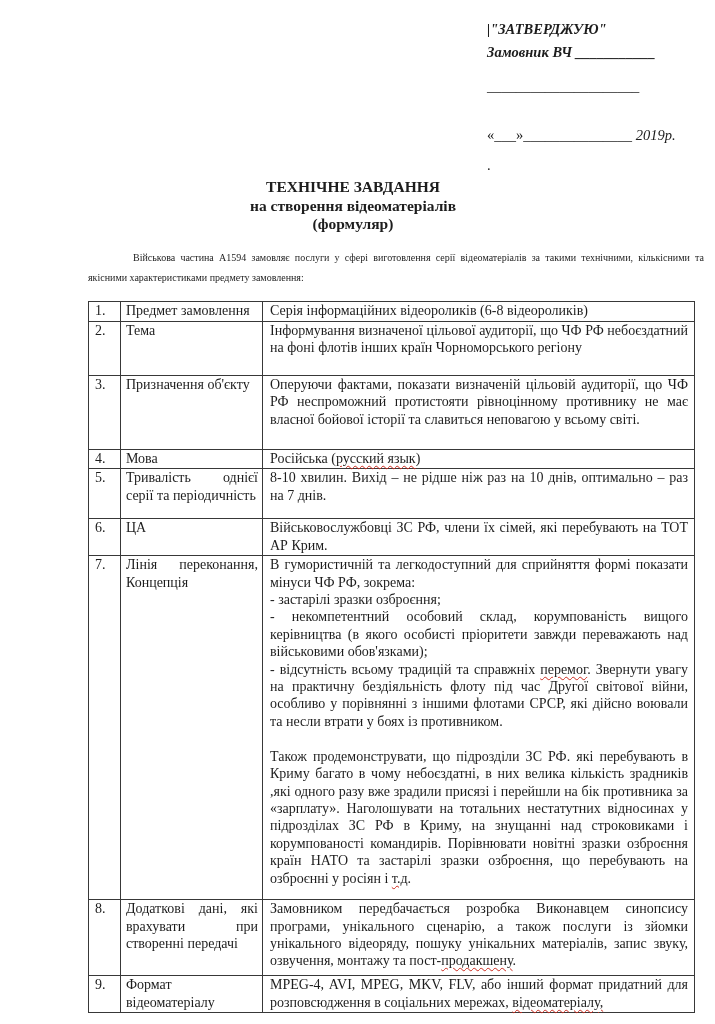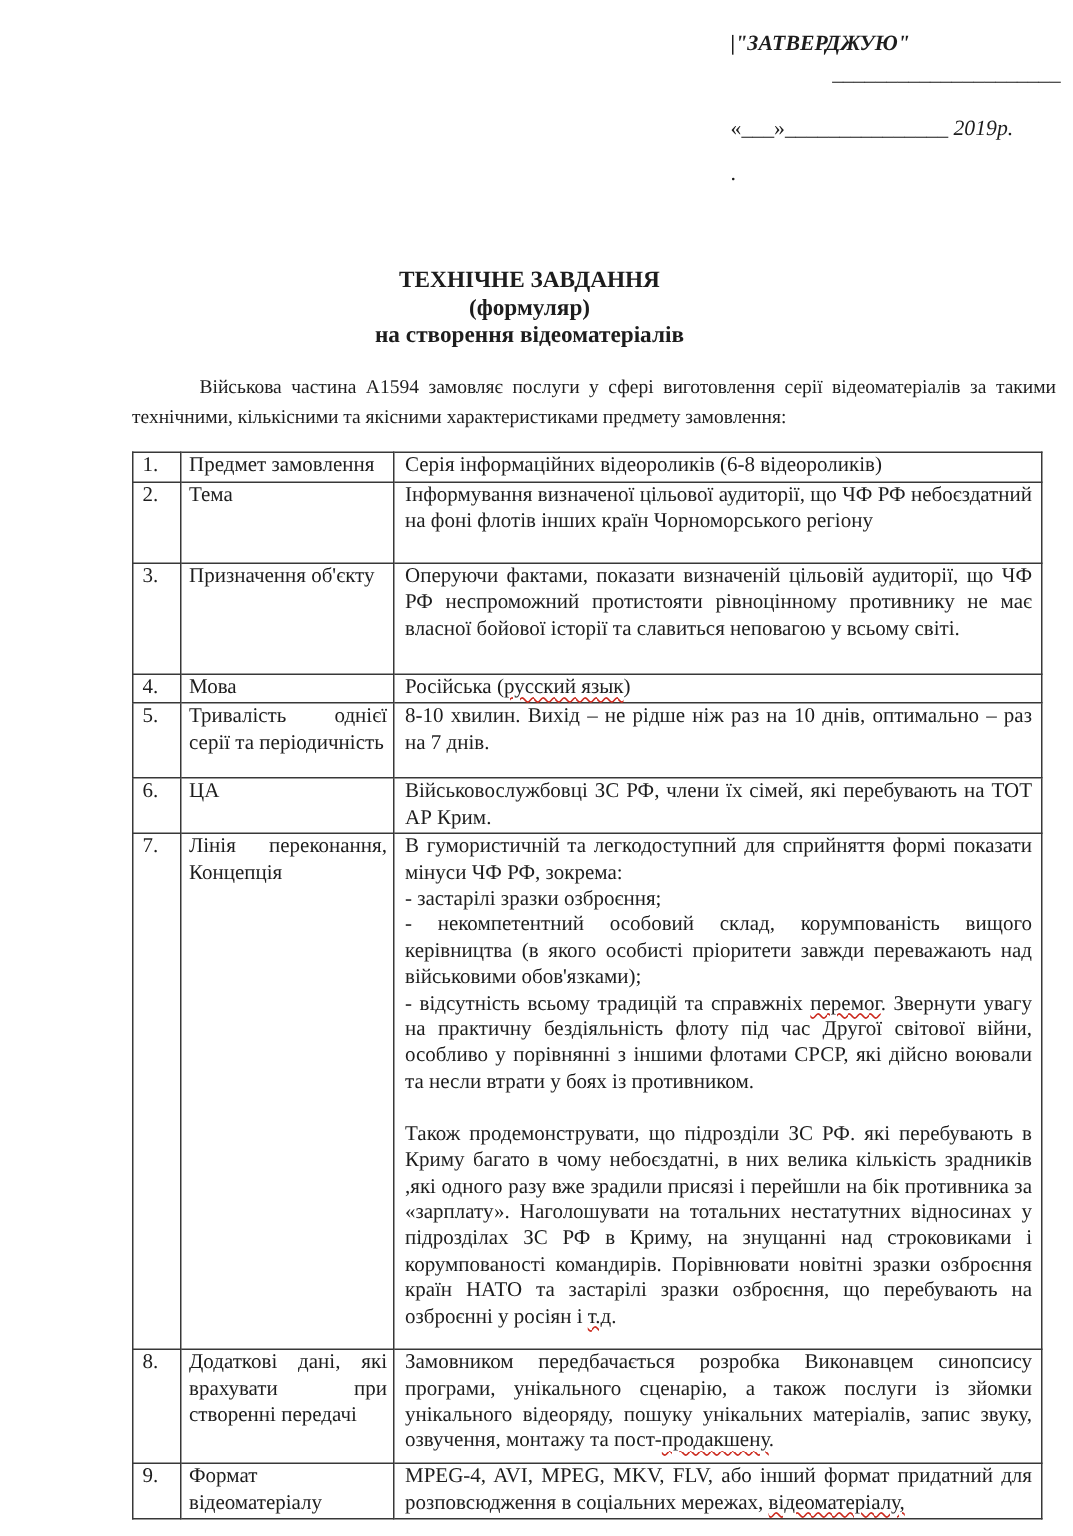--- a/index.html
+++ b/index.html
@@ -11,36 +11,36 @@
     font-family:"Liberation Serif", serif;
     color:#1d1d1d;
   }
   
   .approval{
     position:absolute; left:487px; top:18px; width:220px;
     font-size:14.5px; line-height:23px; font-style:italic;
     white-space:nowrap;
   }
   .approval .l1,.approval .l2{font-weight:bold;}
-  .approval .l3{line-height:17px; margin-top:0; font-style:normal;text-align:right;}
+  .approval .l3{line-height:17px; margin-top:14px; font-style:normal;}
   .approval .spacer{height:14px;}
   .approval .l5{line-height:15px; font-style:normal;}
-  .approval .l6{line-height:16px; margin-top:6px; font-style:normal;}
+  .approval .l6{line-height:16px; margin-top:18px; font-style:normal;}
   .approval .l6 .year{font-style:italic;}
   .approval .dot{margin-top:16px; line-height:12px; font-style:normal;}
   
   .title-block{
     position:absolute; left:28px; top:178px; width:650px;
     text-align:center; font-weight:bold;
     font-size:15.5px; line-height:18.5px;
   }
   
   .intro{
     position:absolute; left:88px; top:248px; width:616px;
-    font-size:13px; line-height:20px;
+    font-size:10px; line-height:20px;
     text-align:justify; text-indent:45px;
   }
   
   .spec-table{
     position:absolute; left:88px; top:301px; width:607px;
     border-collapse:collapse; table-layout:fixed;
     font-size:14px; line-height:17.4px;
   }
   .spec-table td{
     border:1px solid #383838;
@@ -71,30 +71,31 @@
   .spec-table tr:nth-child(8){height:76px;}
   .spec-table tr:nth-child(9){height:30px;}
 </style>
 </head>
 <body>
 
 <div>
 
   <div class="approval">
     <div class="l1">|"ЗАТВЕРДЖУЮ"</div>
+    <div class="l2">Замовник ВЧ ___________</div>
     <div class="l3">_____________________</div>
     <div class="spacer"></div>
     <div class="l6"><span>«___»_______________</span><span class="year"> 2019р.</span></div>
     <div class="dot">.</div>
   </div>
 
   <div class="title-block">
     <div>ТЕХНІЧНЕ ЗАВДАННЯ</div>
+    <div>на створення відеоматеріалів</div>
     <div>(формуляр)</div>
-    <div>на створення відеоматеріалів</div>
   </div>
 
   <div class="intro">Військова частина А1594 замовляє послуги у сфері виготовлення серії відеоматеріалів за такими технічними, кількісними та якісними характеристиками предмету замовлення:</div>
 
   <table class="spec-table">
     <colgroup>
       <col class="c-num">
       <col class="c-label">
       <col class="c-value">
     </colgroup>

